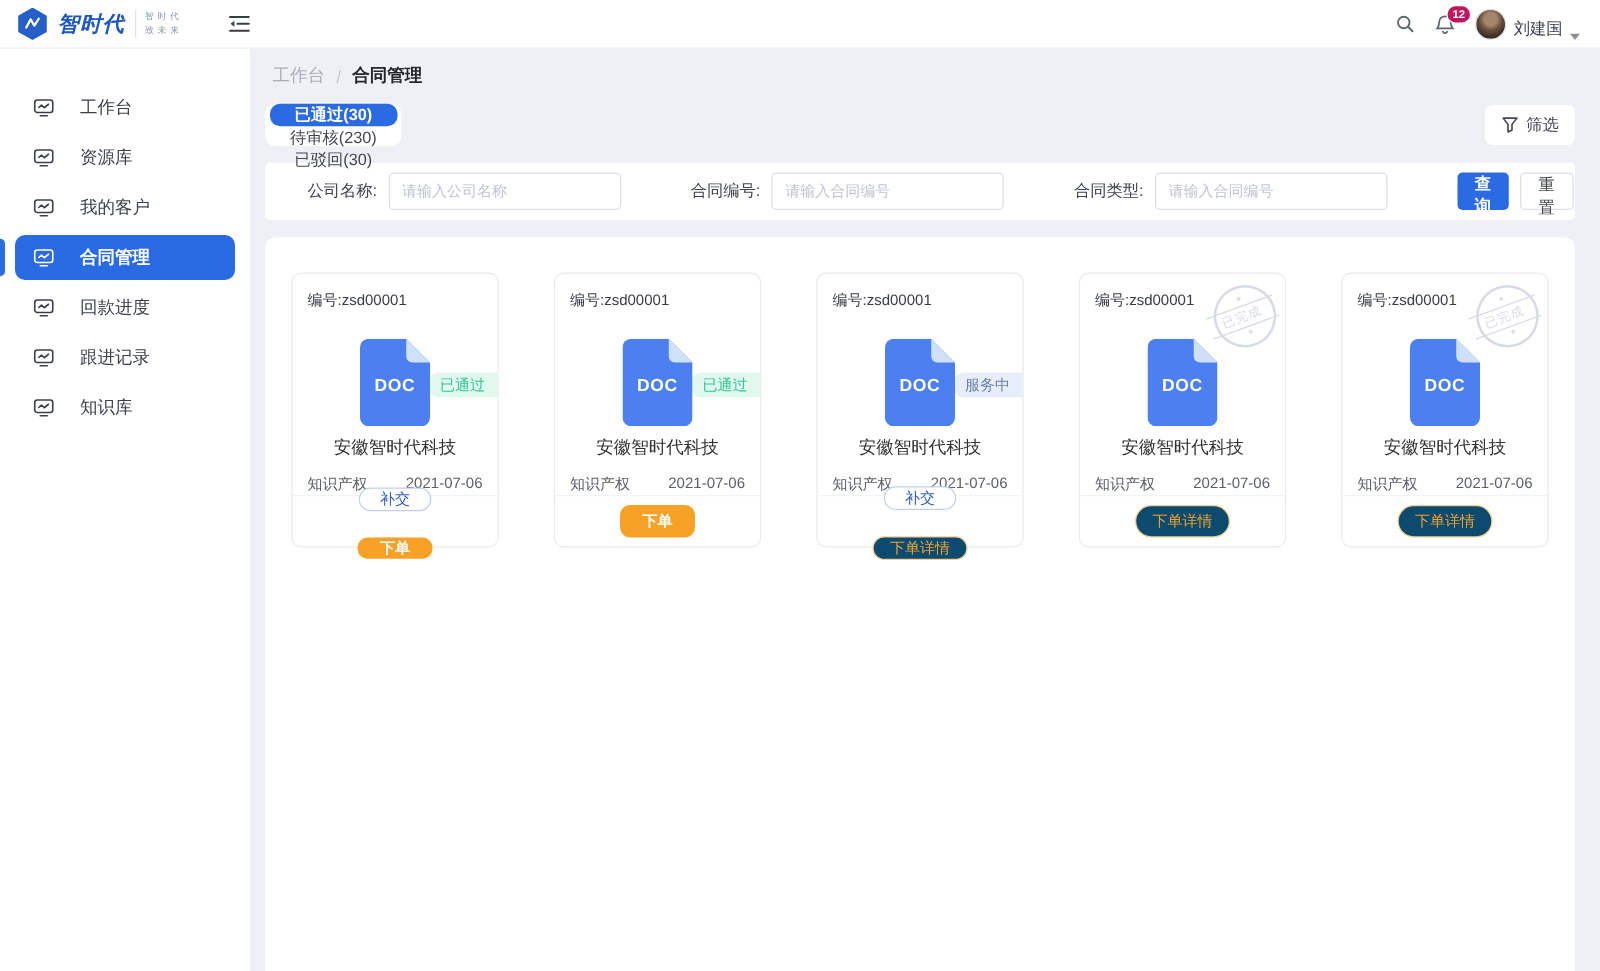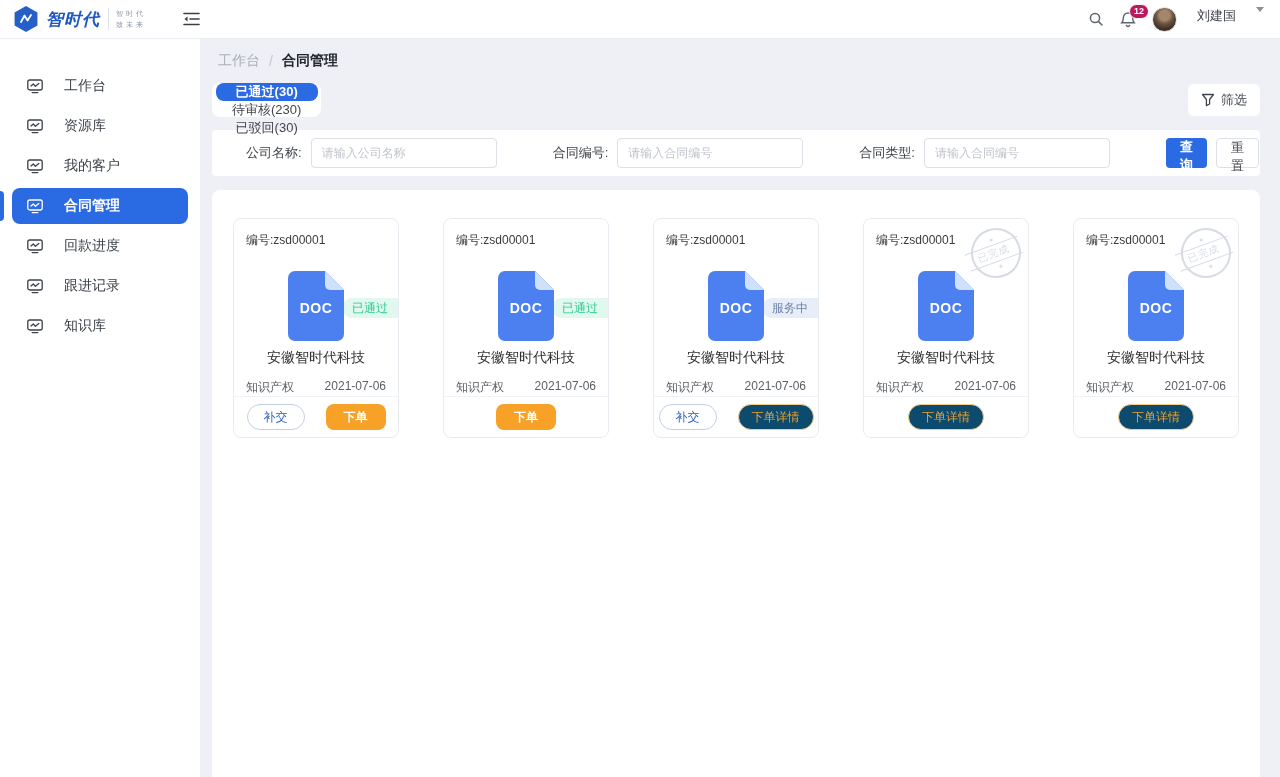--- a/index.html
+++ b/index.html
@@ -12,21 +12,21 @@
   .logo-wrap { width:172px; display:flex; align-items:center; padding-left:13px; }
   .hex { width:26px; height:26px; background:#275fc9; clip-path:polygon(50% 0,94% 25%,94% 75%,50% 100%,6% 75%,6% 25%); display:flex; align-items:center; justify-content:center; flex:0 0 26px; }
   .brand-text { font-size:17px; font-weight:800; font-style:italic; color:#1d57c2; letter-spacing:1px; margin-left:7px; white-space:nowrap; }
   .tagline { margin-left:8px; padding-left:7px; border-left:1px solid #dde2ea; font-size:7px; color:#8b95a9; letter-spacing:3px; line-height:1.6; white-space:nowrap; }
   .collapse-btn { margin-left:10px; display:flex; align-items:center; cursor:pointer; }
   .header-right { margin-left:auto; display:flex; align-items:center; padding-right:16px; gap:16px; }
   .icon-btn { display:flex; align-items:center; cursor:pointer; }
   .bell-wrap { position:relative; }
   .badge { position:absolute; top:-7px; left:9px; background:#be185d; color:#fff; font-size:9px; line-height:1; padding:2px 4px; border-radius:8px; border:1px solid #fff; font-weight:700; }
   .avatar { width:25px; height:25px; border-radius:50%; background:radial-gradient(circle at 50% 32%, #a3866c 0 26%, #6b5240 45%, #33281e 78%, #191410 100%); border:1px solid #e2e2e2; }
-  .user { display:flex; align-items:flex-start; gap:20px; cursor:pointer; }
+  .user { display:flex; align-items:flex-end; gap:6px; cursor:pointer; }
   .user-name { font-size:13px; color:#3a3f46; }
   .caret-down { width:0; height:0; border-left:4px solid transparent; border-right:4px solid transparent; border-top:5px solid #8a8f98; }
 
   
   .body { flex:1; display:flex; min-height:0; }
   .sidebar { width:200px; background:#fff; padding-top:27px; flex:0 0 200px; }
   .side-item { position:relative; height:40px; display:flex; align-items:stretch; cursor:pointer; }
   .side-pill { flex:1; margin:2px 12px; padding:0 14px; display:flex; align-items:center; gap:20px; border-radius:8px; color:#3c4149; }
   .side-label { font-size:14px; }
   .side-icon { display:flex; align-items:center; }
@@ -68,21 +68,21 @@
   .card-tag { position:absolute; top:31px; right:0; height:20px; line-height:20px; padding:0 10px; font-size:12px; border-radius:10px 0 0 10px;margin-top:48px; }
   .tag-green { background:#e1f8ee; color:#2fc795; }
   .tag-blue { background:#e7edf9; color:#6d82a8; }
   .card-stamp { position:absolute; top:9px; right:7px; width:50px; height:50px; transform:rotate(-20deg); color:#d7dbe4; border:2px solid currentColor; border-radius:50%; display:flex; flex-direction:column; align-items:center; justify-content:center; }
   .stamp-band { width:56px; margin-left:-5px; border-top:1px solid currentColor; border-bottom:1px solid currentColor; font-size:10px; text-align:center; letter-spacing:1px; padding:1px 0; background:transparent; }
   .stamp-star { font-size:6px; line-height:1; margin:2px 0; }
   .doc-wrap { margin:22px auto 0; position:relative; width:56px; height:70px; flex:0 0 auto; }
   .doc-label { position:absolute; left:0; right:0; top:29px; text-align:center; color:#fff; font-weight:700; font-size:14px; letter-spacing:0.5px; }
   .card-company { margin-top:8px; text-align:center; font-size:14px; color:#303133; font-weight:500; }
   .card-meta { margin-top:12px; padding:0 12px; display:flex; justify-content:space-between; font-size:12px; color:#5c6066; }
-  .card-footer { margin-top:auto; border-top:1px solid #f1f3f6; height:43px; display:flex; align-items:center; justify-content:center; gap:21px; }
+  .card-footer { margin-top:auto; border-top:1px solid #f1f3f6; height:43px; display:flex; align-items:center; justify-content:center; gap:21px;flex-direction:column; }
   .card-btn { font-size:12px; height:26px; cursor:pointer; }
   .btn-outline-blue { padding:0 16px; border-radius:14px; border:1px solid #c3cfe9; color:#2a5cc0; background:#fff; }
   .btn-solid-orange { padding:0 18px; border-radius:8px; border:none; background:#f7a227; color:#fff; font-weight:700; }
   .btn-outline-orange { padding:0 13px; border-radius:14px; border:1px solid #f3cd8c; color:#f0a32f; background:#0c4a6e;text-align:center; }
 </style>
 </head>
 <body>
 
 <div class="screen">
 

